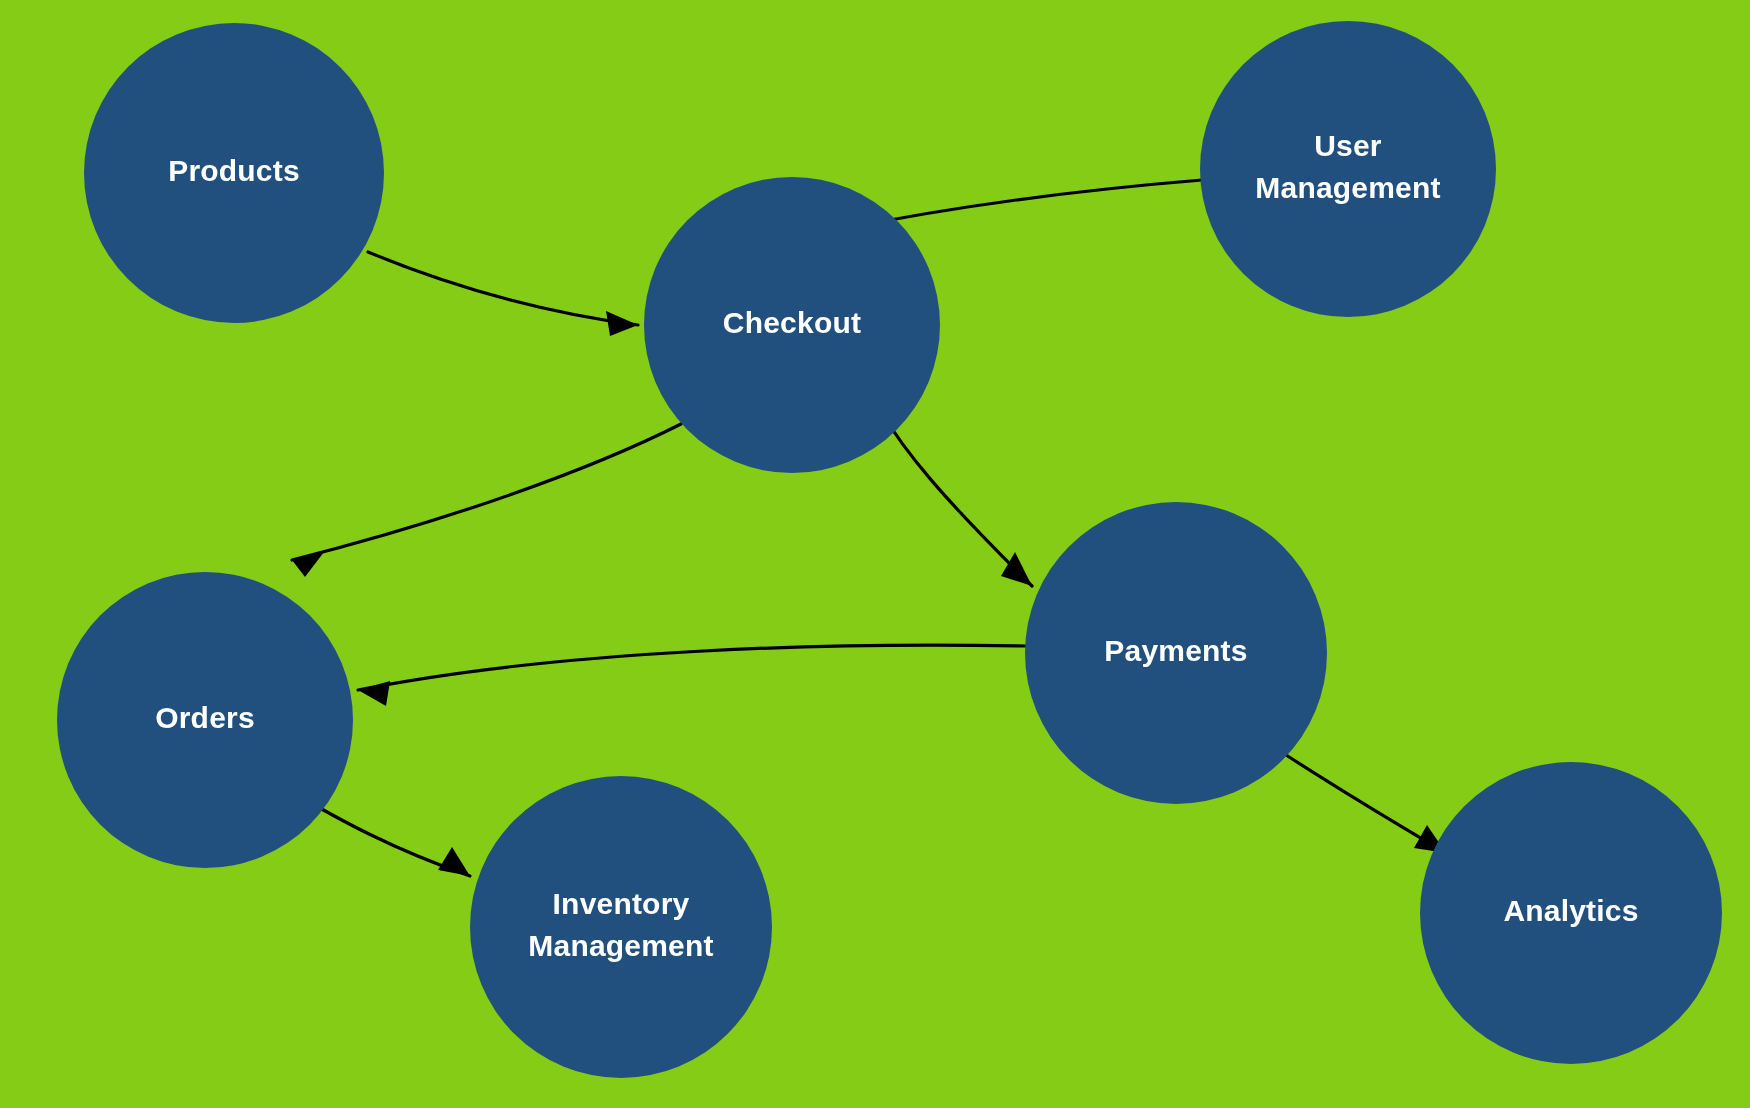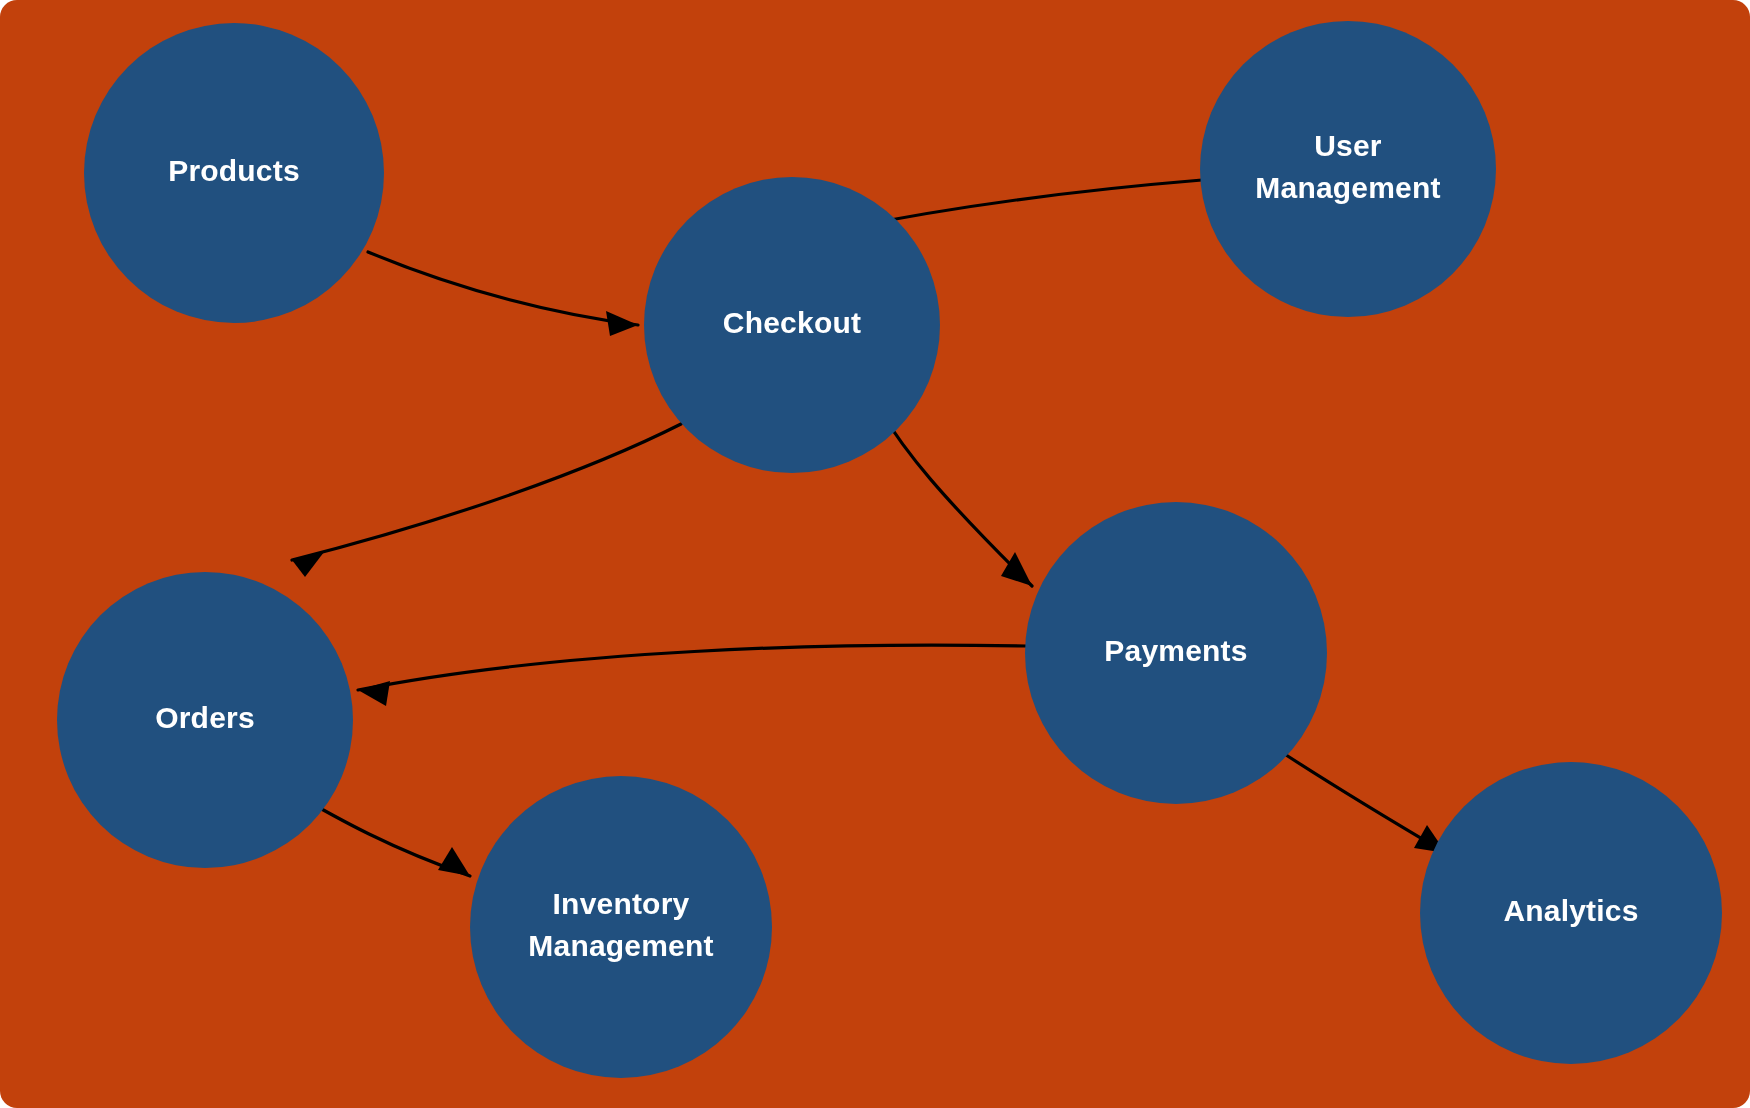--- a/index.html
+++ b/index.html
@@ -11,22 +11,21 @@
   body {
     width: 1750px;
     height: 1108px;
     overflow: hidden;
     font-family: "Liberation Sans", sans-serif;
   }
   #canvas-root {
     position: relative;
     width: 1750px;
     height: 1108px;
-    background: #c2410c;
-    border-radius: 17px;
+    background: #84cc16;
   }
   svg#graph {
     position: absolute;
     left: 0;
     top: 0;
     width: 1750px;
     height: 1108px;
     display: block;
   }
   .node-circle {

